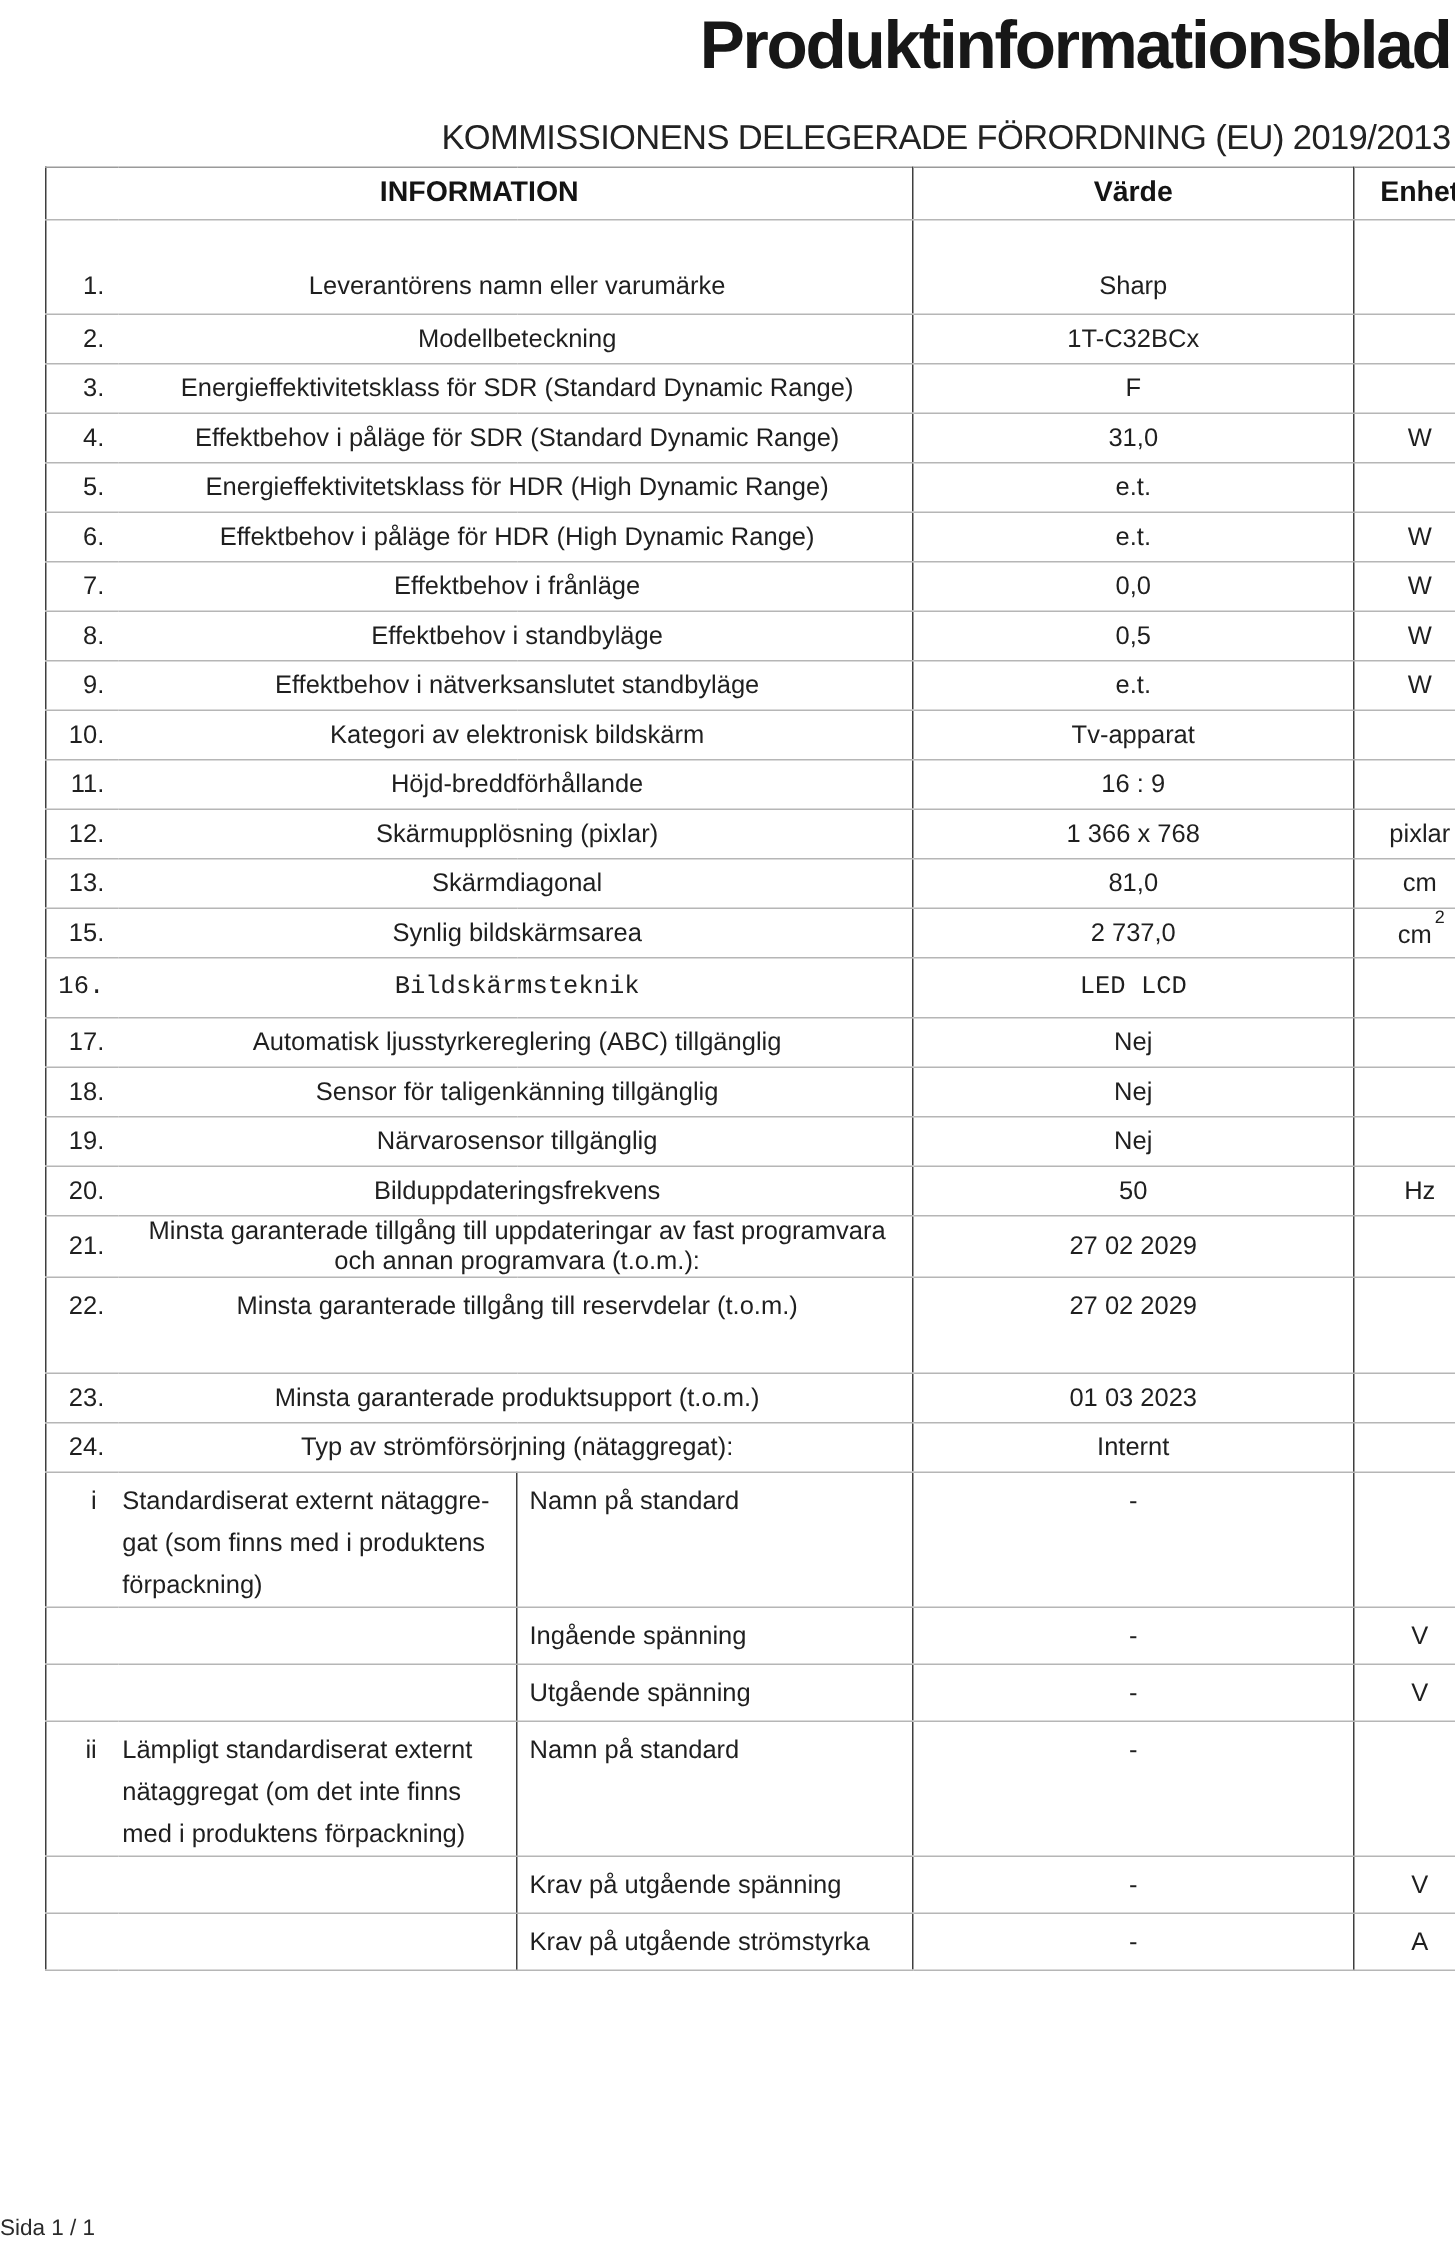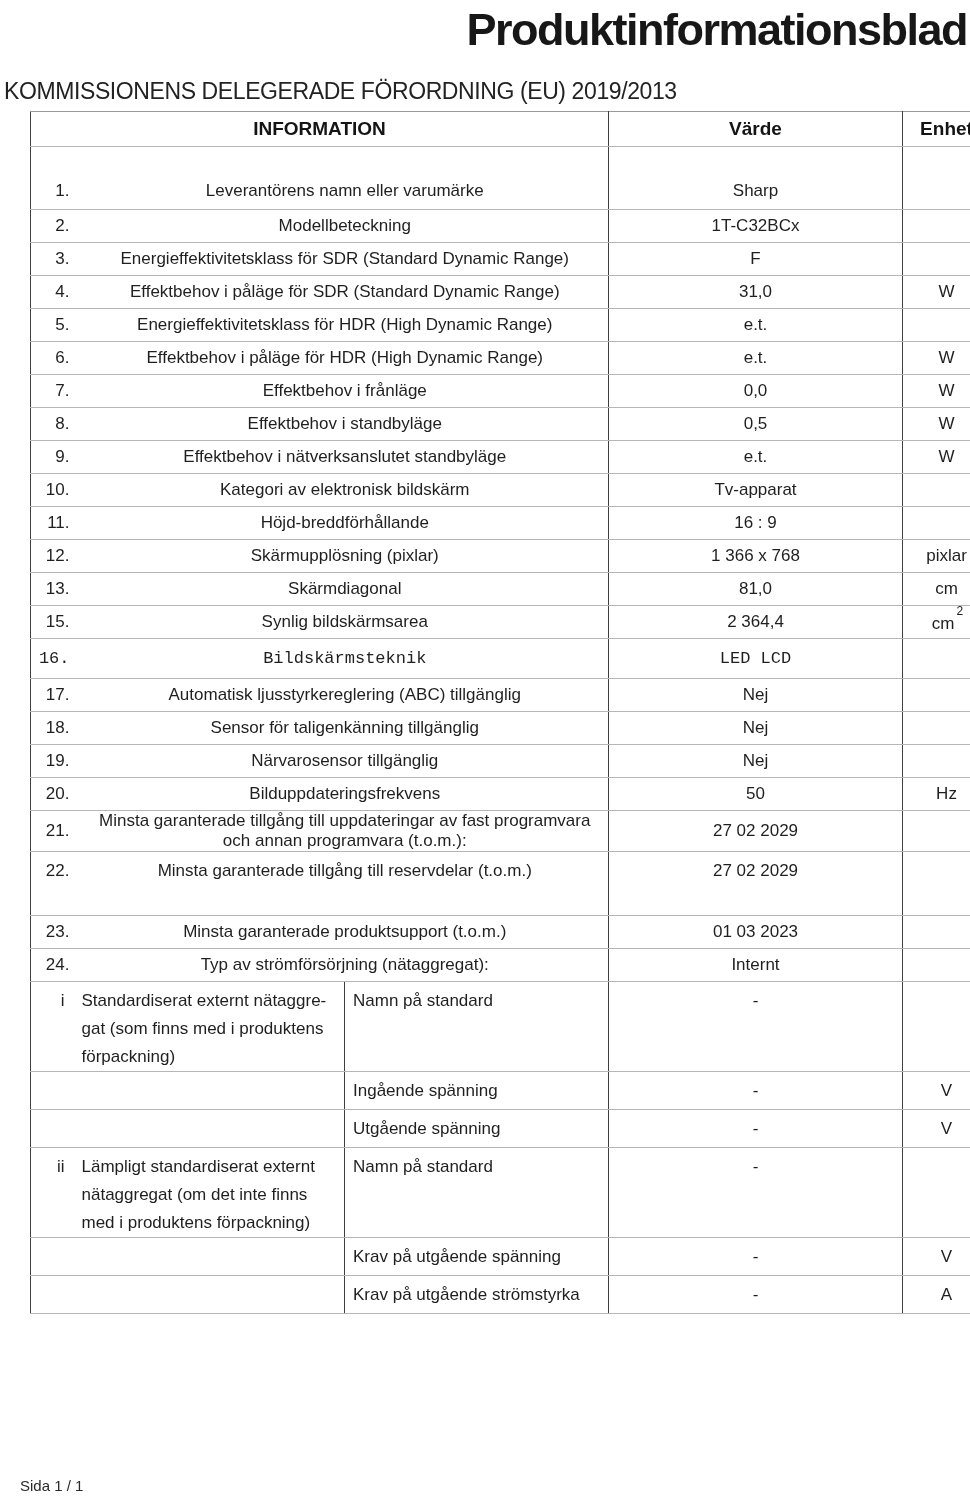--- a/index.html
+++ b/index.html
@@ -14,21 +14,21 @@
     background:#ffffff;color:var(--text);
     font-family:"Liberation Sans",sans-serif;
   }
   .doc{padding:6px 3px 0 3px;}
   .title{
     font-size:45px;font-weight:bold;letter-spacing:-1.5px;
     line-height:48px;margin:0 0 0 1px;color:#171717;text-align:right;
   }
   .subtitle{
     font-size:23px;letter-spacing:-0.4px;line-height:26px;
-    margin:24px 0 7px 1px;color:#222;
+    margin:24px 0 7px 1px;color:#222;text-align:right;
   }
   table.info{
     width:960px;table-layout:fixed;border-collapse:collapse;
     border-left:1px solid var(--border-dark);
     border-right:1px solid var(--border-dark);
     border-top:1px solid var(--border-mid);
     border-bottom:1px solid var(--border-mid);
     margin-left:27px;
   }
   th,td{
@@ -53,21 +53,21 @@
     text-align:left;padding-left:3px;white-space:pre-line;
   }
   .sublabel{text-align:left;padding-left:8px;}
   
   tbody.main tr:nth-child(1) td{height:54px;vertical-align:bottom;padding-bottom:8px;}
   tbody.main tr:nth-child(15) td{height:39px;font-family:Liberation Mono, monospace;}
   tbody.main tr:nth-child(21) td{height:59px;vertical-align:top;padding-top:4px;line-height:30px;}
   tbody.sub tr:nth-child(1) td,
   tbody.sub tr:nth-child(4) td{height:84px;vertical-align:top;padding-top:5px;line-height:28px;}
   .footer{
-    position:absolute;left:20px;top:1477px;
+    position:absolute;left:0;top:1477px;
     font-size:15px;color:#2a2a2a;
   }
 </style>
 </head>
 <body>
 
 <div class="doc">
   <h1 class="title">Produktinformationsblad</h1>
   <div class="subtitle">KOMMISSIONENS DELEGERADE FÖRORDNING (EU) 2019/2013</div>
 
@@ -161,21 +161,21 @@
         </tr>
         <tr>
           <td class="num">13.</td>
           <td class="label" colspan="2">Skärmdiagonal</td>
           <td class="vcol">81,0</td>
           <td class="unit">cm</td>
         </tr>
         <tr>
           <td class="num">15.</td>
           <td class="label" colspan="2">Synlig bildskärmsarea</td>
-          <td class="vcol">2 364,4</td>
+          <td class="vcol">2 737,0</td>
           <td class="unit">cm<sup>2</sup></td>
         </tr>
         <tr>
           <td class="num">16.</td>
           <td class="label" colspan="2">Bildskärmsteknik</td>
           <td class="vcol">LED LCD</td>
           <td class="unit"></td>
         </tr>
         <tr>
           <td class="num">17.</td>

